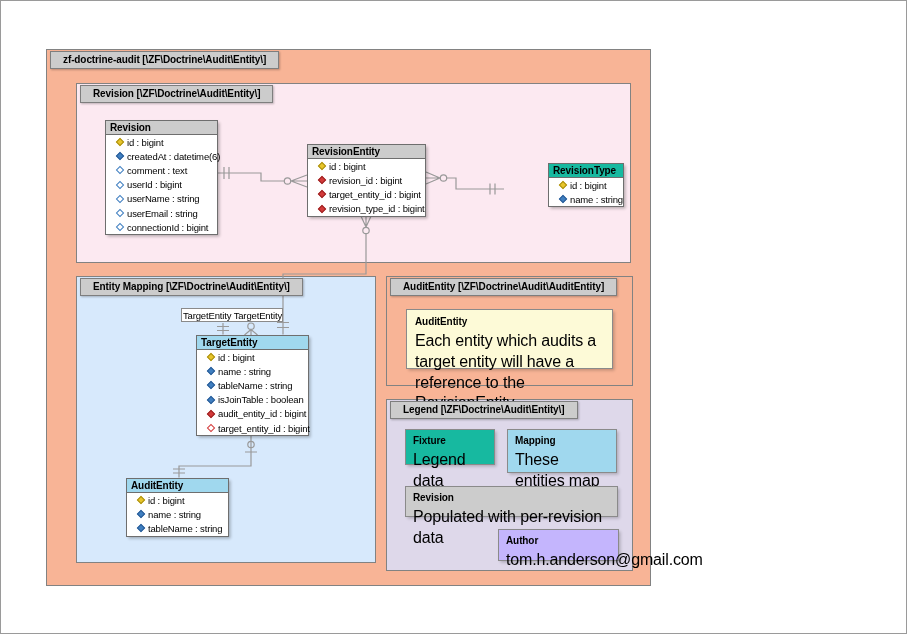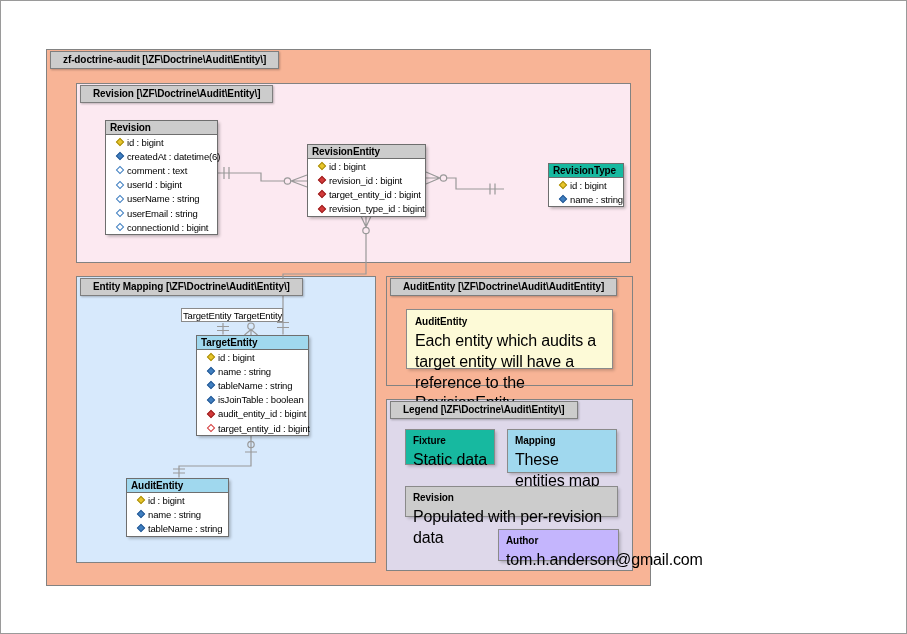--- a/index.html
+++ b/index.html
@@ -217,21 +217,21 @@
       </div>
   </div>
 
   <div class="note-box">
     <div class="bx-title">AuditEntity</div>
     <div class="bx-body">Each entity which audits a target entity will have a reference to the RevisionEntity.</div>
   </div>
 
   <div class="lg-box lg-fixture">
     <div class="bx-title">Fixture</div>
-    <div class="bx-body">Static data</div>
+    <div class="bx-body">Legend data</div>
   </div>
   <div class="lg-box lg-mapping">
     <div class="bx-title">Mapping</div>
     <div class="bx-body">These entities map the target</div>
   </div>
   <div class="lg-box lg-revision">
     <div class="bx-title">Revision</div>
     <div class="bx-body">Populated with per-revision data</div>
   </div>
   <div class="lg-box lg-author">

